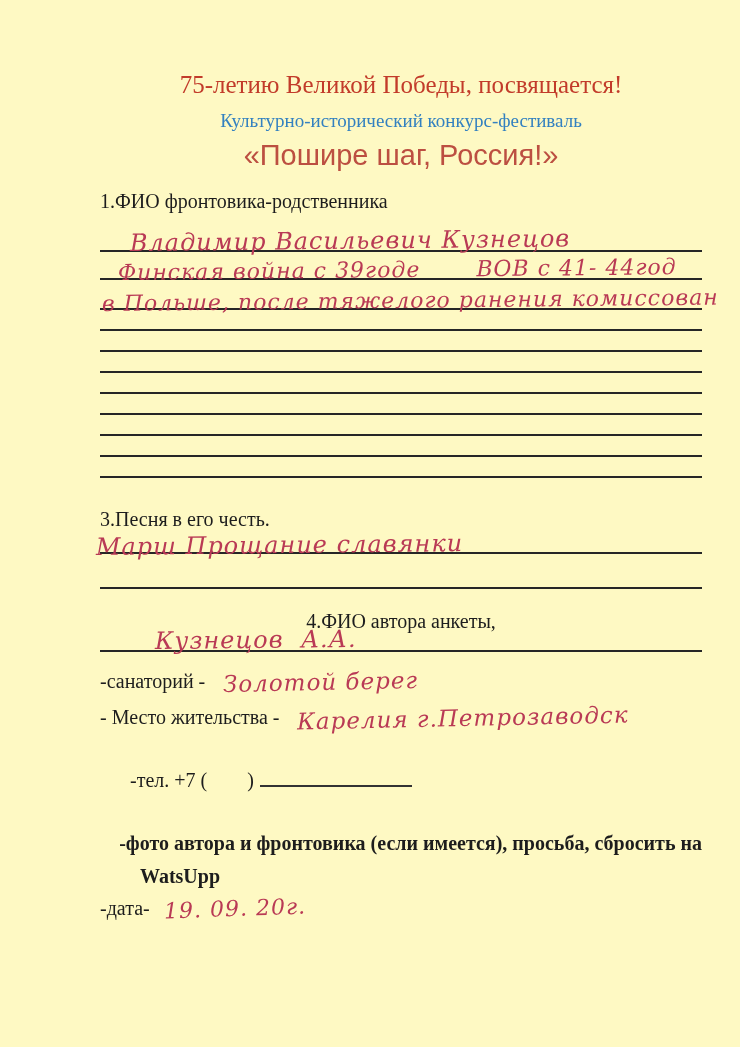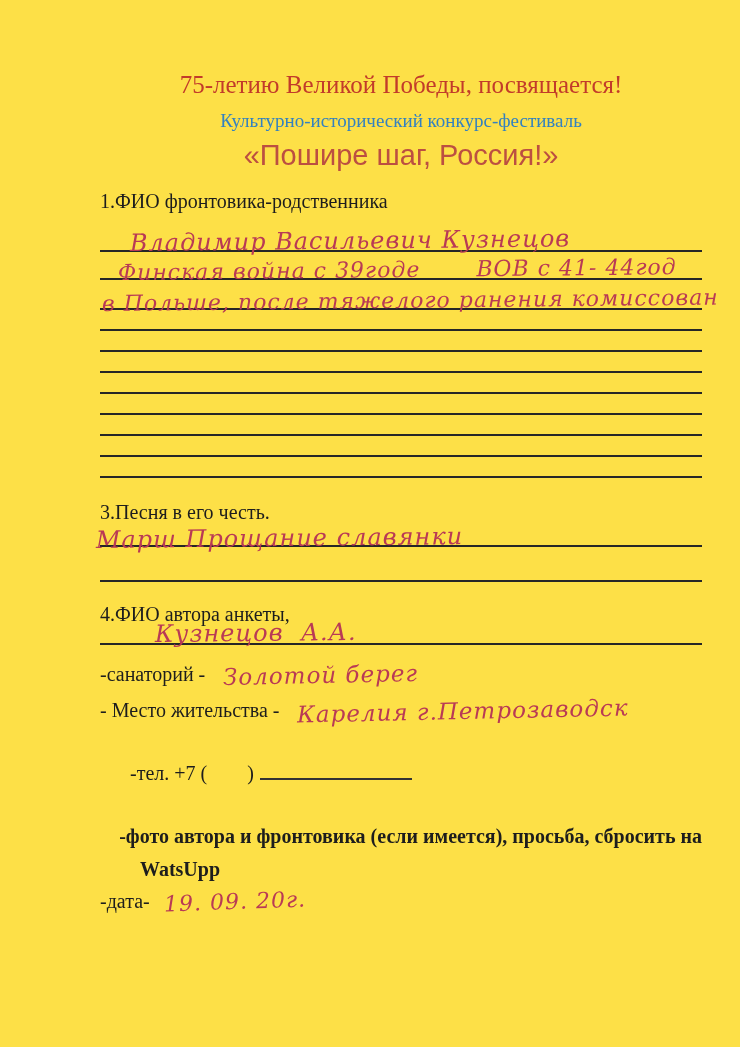--- a/index.html
+++ b/index.html
@@ -1,20 +1,20 @@
 <!DOCTYPE html>
 <html><head>
 <meta charset="utf-8">
 <style>
   html, body { margin: 0; padding: 0; background: #ffffff; }
   .sheet {
     position: relative;
     width: 740px;
     height: 1047px;
-    background: #fde047;
+    background: #fef9c3;
     font-family: "Liberation Serif", serif;
     color: #1d1d1d;
     overflow: hidden;
   }
   .content {
     position: absolute;
     left: 100px;
     top: 68px;
     width: 602px;
   }
@@ -40,22 +40,22 @@
     color: #bc4f41;
     font-weight: 400;
   }
   
   .label {
     font-size: 20px;
     line-height: 26px;
   }
   .q1-label { margin-top: 15px; }
   .q2-label { margin-top: 5px; }
-  .q3-label { margin-top: 21px; }
-  .q4-label { margin-top: 19px; }
+  .q3-label { margin-top: 28px; }
+  .q4-label { margin-top: 19px; text-align: center; }
   
   .write-line {
     position: relative;
     border-bottom: 2px solid #262626;
     box-sizing: border-box;
   }
   .wl-q1 { height: 38px; }
   .wl-q2a { height: 28px; }
   .wl-q2b { height: 30px; }
   .wl-blank { height: 21px; }

